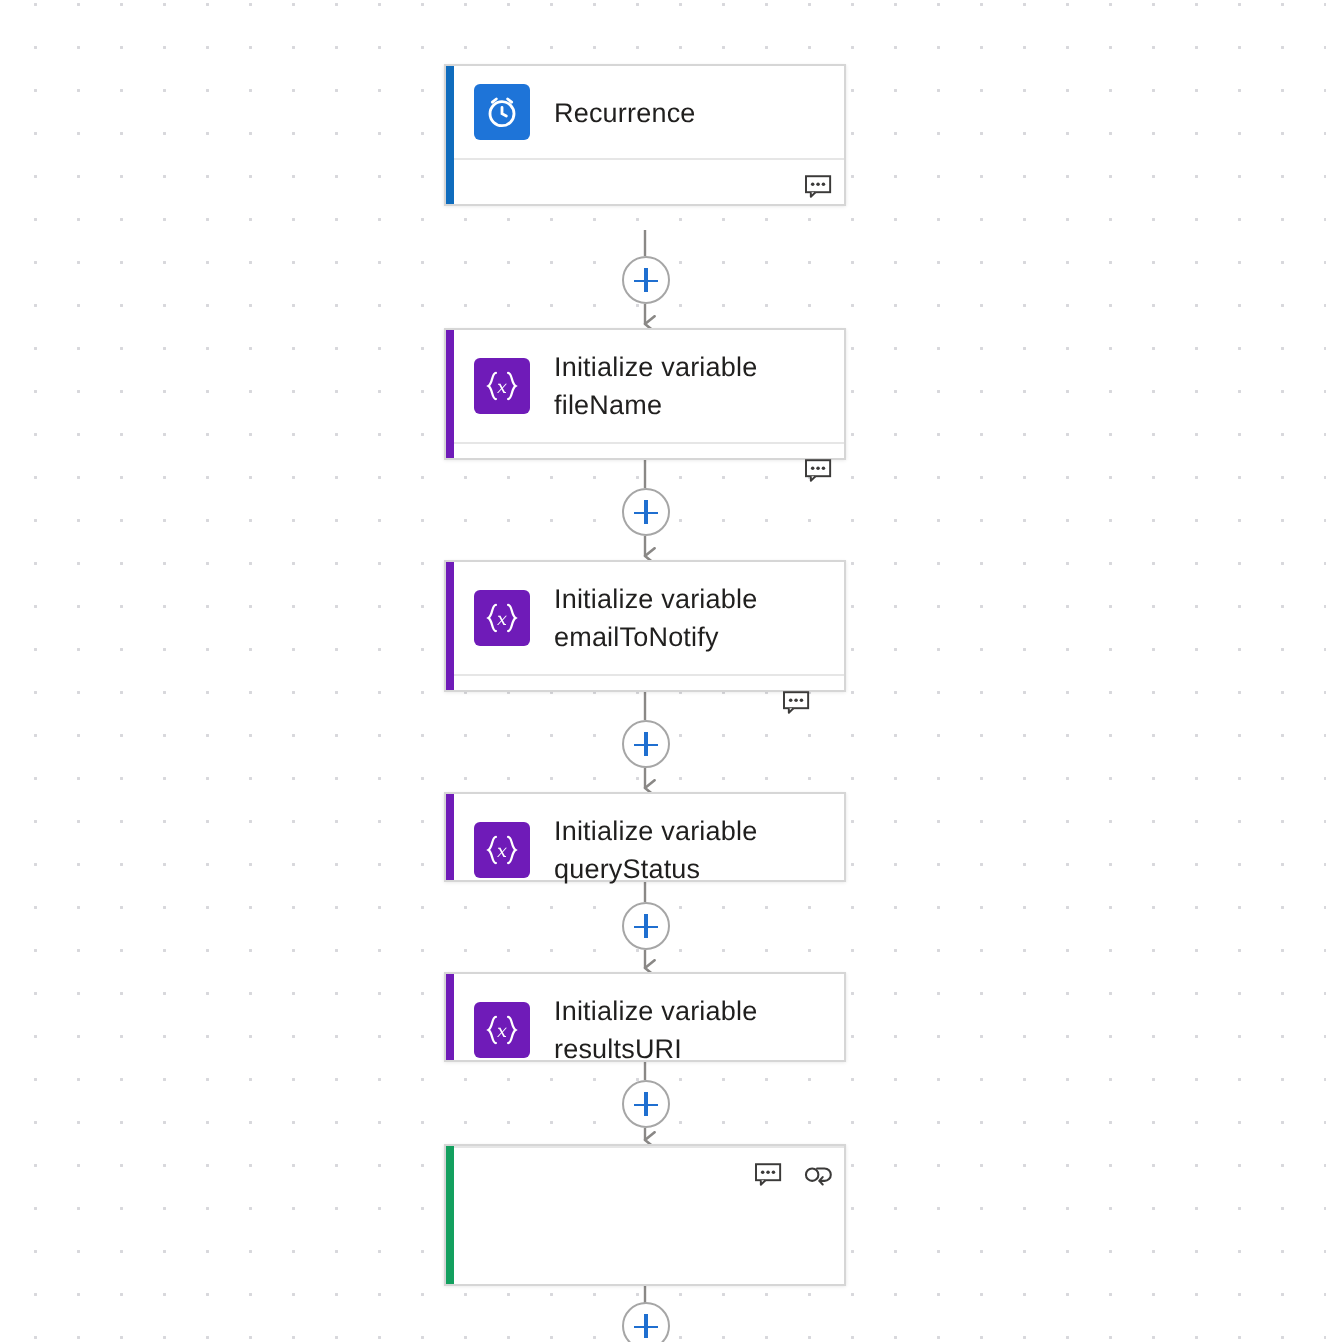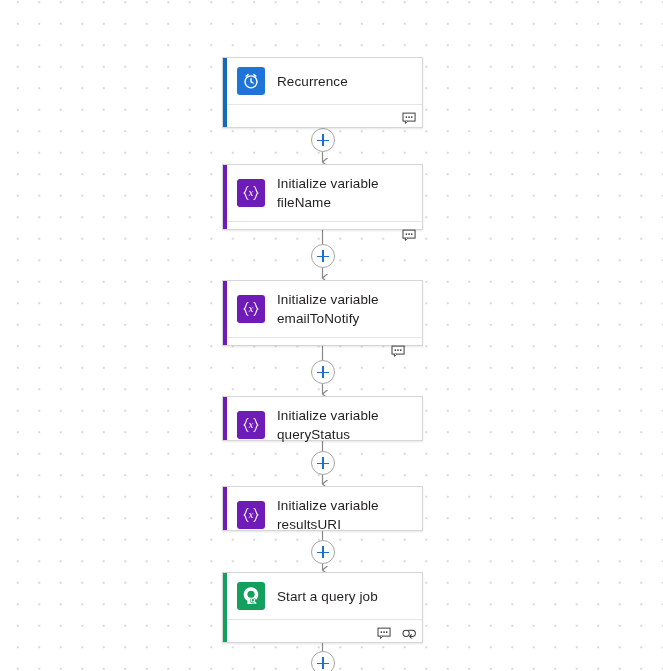--- a/index.html
+++ b/index.html
@@ -154,21 +154,21 @@
 
   <div id="plus-layer">
       <div class="plus-node" style="left: 310.5px; top: 128px;"></div>
       <div class="plus-node" style="left: 310.5px; top: 244px;"></div>
       <div class="plus-node" style="left: 310.5px; top: 360px;"></div>
       <div class="plus-node" style="left: 310.5px; top: 451px;"></div>
       <div class="plus-node" style="left: 310.5px; top: 540px;"></div>
       <div class="plus-node" style="left: 310.5px; top: 651px;"></div>
     </div>
   <div id="node-layer">
-      <div class="card" style="top: 57px; height: 71px;">
+      <div class="card" style="top: 32px; height: 71px;">
         <div class="accent" style="background: rgb(15, 108, 189);"></div>
         <div class="card-head">
           <span class="node-icon" style="background: rgb(30, 116, 216);">
             <svg width="20" height="20" viewBox="0 0 24 24" fill="none" stroke="#ffffff" stroke-width="1.7" stroke-linecap="round">
               <circle cx="12" cy="13" r="7.2"></circle>
               <path d="M12 9.3 L12 13 L14.6 14.4"></path>
               <path d="M8.6 4.2 L6.2 6.1"></path>
               <path d="M15.4 4.2 L17.8 6.1"></path>
             </svg>
           </span>
@@ -259,32 +259,20 @@
               <path d="M16.6 3.3 C19.1 3.3 18.4 9.4 21.0 11 C18.4 12.6 19.1 18.7 16.6 18.7" stroke="#ffffff" stroke-width="1.35" stroke-linecap="round" fill="none"></path>
               <text x="13" y="15.1" text-anchor="middle" font-family="DejaVu Serif, serif" font-style="italic" font-size="10.5" fill="#ffffff">x</text>
             </svg>
           </span>
           <div class="node-title">Initialize variable
 resultsURI</div>
         </div>
       </div>
       <div class="card" style="top: 572px; height: 71px;">
         <div class="accent" style="background: rgb(19, 160, 95);"></div>
-        <div class="card-head">
-          <span class="node-icon" style="background: rgb(19, 160, 95);">
-            <svg width="24" height="24" viewBox="0 0 26 26" fill="none">
-              <path d="M13 3.6 C8.6 3.6 5.1 7.1 5.1 11.4 C5.1 14.3 6.7 16.9 9.1 18.2 L9.1 21.6 L16.9 21.6 L16.9 18.2 C19.3 16.9 20.9 14.3 20.9 11.4 C20.9 7.1 17.4 3.6 13 3.6 Z" fill="#ffffff"></path>
-              <circle cx="13" cy="11.1" r="3.9" fill="#13a05f"></circle>
-              <circle cx="15.2" cy="17.9" r="3.1" fill="#13a05f"></circle>
-              <circle cx="15.0" cy="17.6" r="1.85" fill="none" stroke="#ffffff" stroke-width="1.15"></circle>
-              <path d="M16.5 19.2 L18.2 20.9" stroke="#ffffff" stroke-width="1.35" stroke-linecap="round"></path>
-            </svg>
-          </span>
-          <div class="node-title">Start a query job</div>
-        </div>
         <div class="card-foot">
           <span class="foot-icon">
             <svg width="15" height="13" viewBox="0 0 16 14" fill="none">
               <rect x="1" y="1.2" width="13" height="8.6" stroke="#3b3a39" stroke-width="1.05" fill="#ffffff"></rect>
               <path d="M3.6 9.8 L3.6 12.3 L6.1 9.8" stroke="#3b3a39" stroke-width="1.05" fill="#ffffff" stroke-linejoin="round"></path>
               <circle cx="4.6" cy="5.5" r="0.95" fill="#3b3a39"></circle>
               <circle cx="7.5" cy="5.5" r="0.95" fill="#3b3a39"></circle>
               <circle cx="10.4" cy="5.5" r="0.95" fill="#3b3a39"></circle>
             </svg>
           </span>

